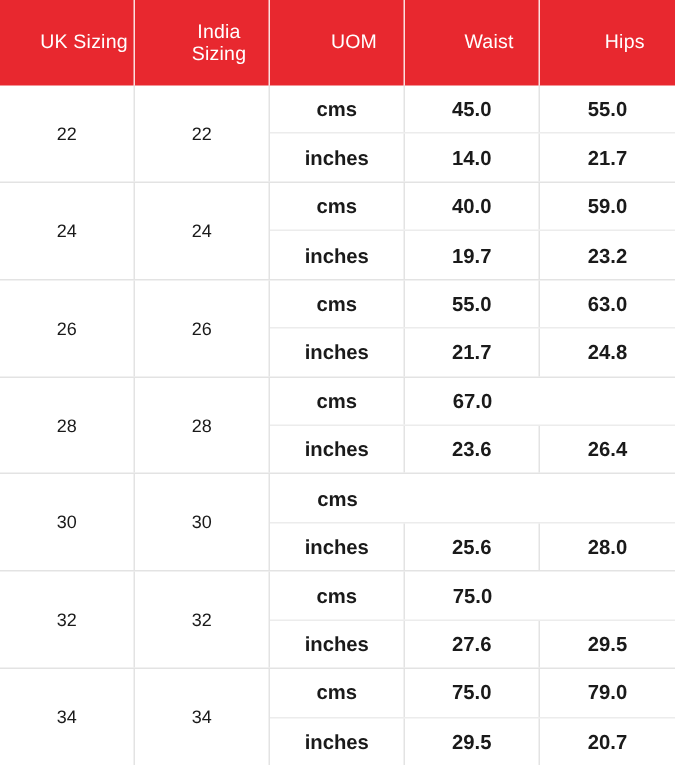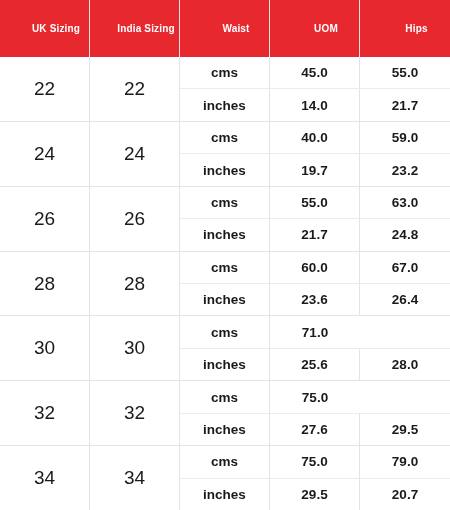--- a/index.html
+++ b/index.html
@@ -32,22 +32,22 @@
     flex: 0 0 57px;
     background: #E8282F;
   }
   .chart-header .hcell {
     flex: 1 1 90px;
     width: 90px;
     display: flex;
     align-items: center;
     justify-content: center;
     color: #ffffff;
-    font-size: 10px;
-    font-weight: bold;
+    font-size: 13px;
+    font-weight: normal;
     letter-spacing: 0.15px;
     box-sizing: border-box;
     border-right: 1px solid rgba(255,255,255,0.85);
     text-align: center;
     line-height: 1.1;
     padding-left: 23px;
   }
   .chart-header .hcell:last-child {
     border-right: none;
     text-align: center;
@@ -70,21 +70,21 @@
   .size-group:last-child {
     border-bottom: none;
   }
 
   .grp-cell {
     flex: 0 0 90px;
     width: 90px;
     display: flex;
     align-items: center;
     justify-content: center;
-    font-size: 19px;
+    font-size: 12px;
     color: #1a1a1a;
     border-right: 1px solid #e3e3e3;
     box-sizing: border-box;
   }
 
   .measure-block {
     flex: 1 1 auto;
     display: flex;
     flex-direction: column;
     font-weight: bold;
@@ -115,22 +115,22 @@
   }
 </style>
 </head>
 <body>
 
 <div class="size-chart">
 
   <div class="chart-header">
     <div class="hcell">UK Sizing</div>
     <div class="hcell">India Sizing</div>
+    <div class="hcell">UOM</div>
     <div class="hcell">Waist</div>
-    <div class="hcell">UOM</div>
     <div class="hcell">Hips</div>
   </div>
 
   <div class="chart-body">
 
     <div class="size-group">
       <div class="grp-cell">22</div>
       <div class="grp-cell">22</div>
       <div class="measure-block">
         <div class="measure-row">
@@ -179,38 +179,36 @@
         </div>
       </div>
     </div>
 
     <div class="size-group">
       <div class="grp-cell">28</div>
       <div class="grp-cell">28</div>
       <div class="measure-block">
         <div class="measure-row">
           <div class="mcell">cms</div>
-          <div class="mcell">60.0</div>
           <div class="mcell">67.0</div>
         </div>
         <div class="measure-row">
           <div class="mcell">inches</div>
           <div class="mcell">23.6</div>
           <div class="mcell">26.4</div>
         </div>
       </div>
     </div>
 
     <div class="size-group">
       <div class="grp-cell">30</div>
       <div class="grp-cell">30</div>
       <div class="measure-block">
         <div class="measure-row">
           <div class="mcell">cms</div>
-          <div class="mcell">71.0</div>
         </div>
         <div class="measure-row">
           <div class="mcell">inches</div>
           <div class="mcell">25.6</div>
           <div class="mcell">28.0</div>
         </div>
       </div>
     </div>
 
     <div class="size-group">

